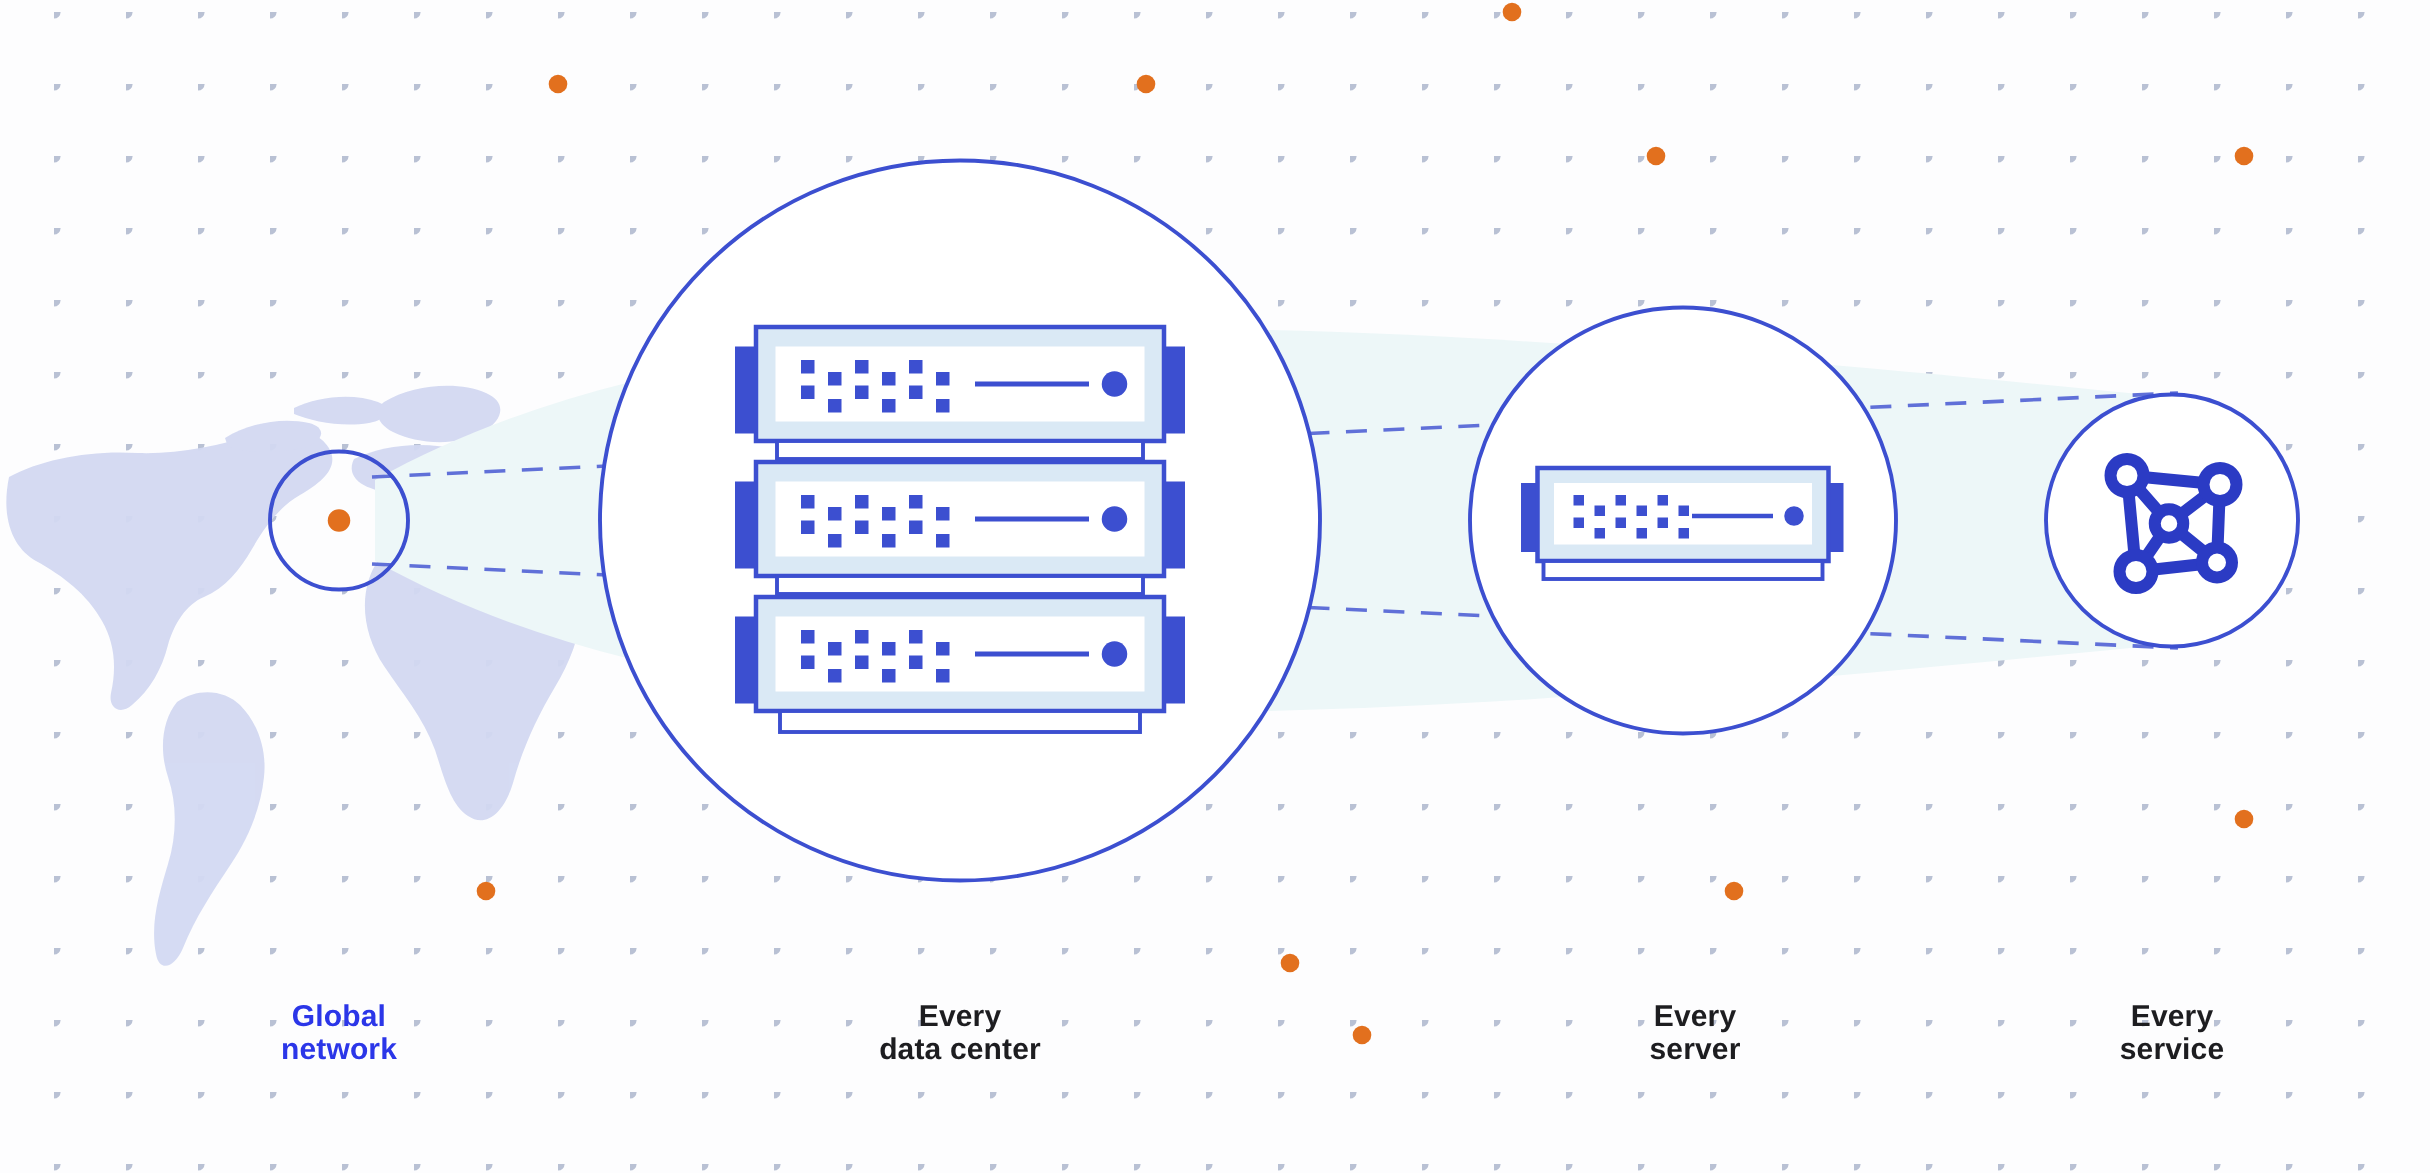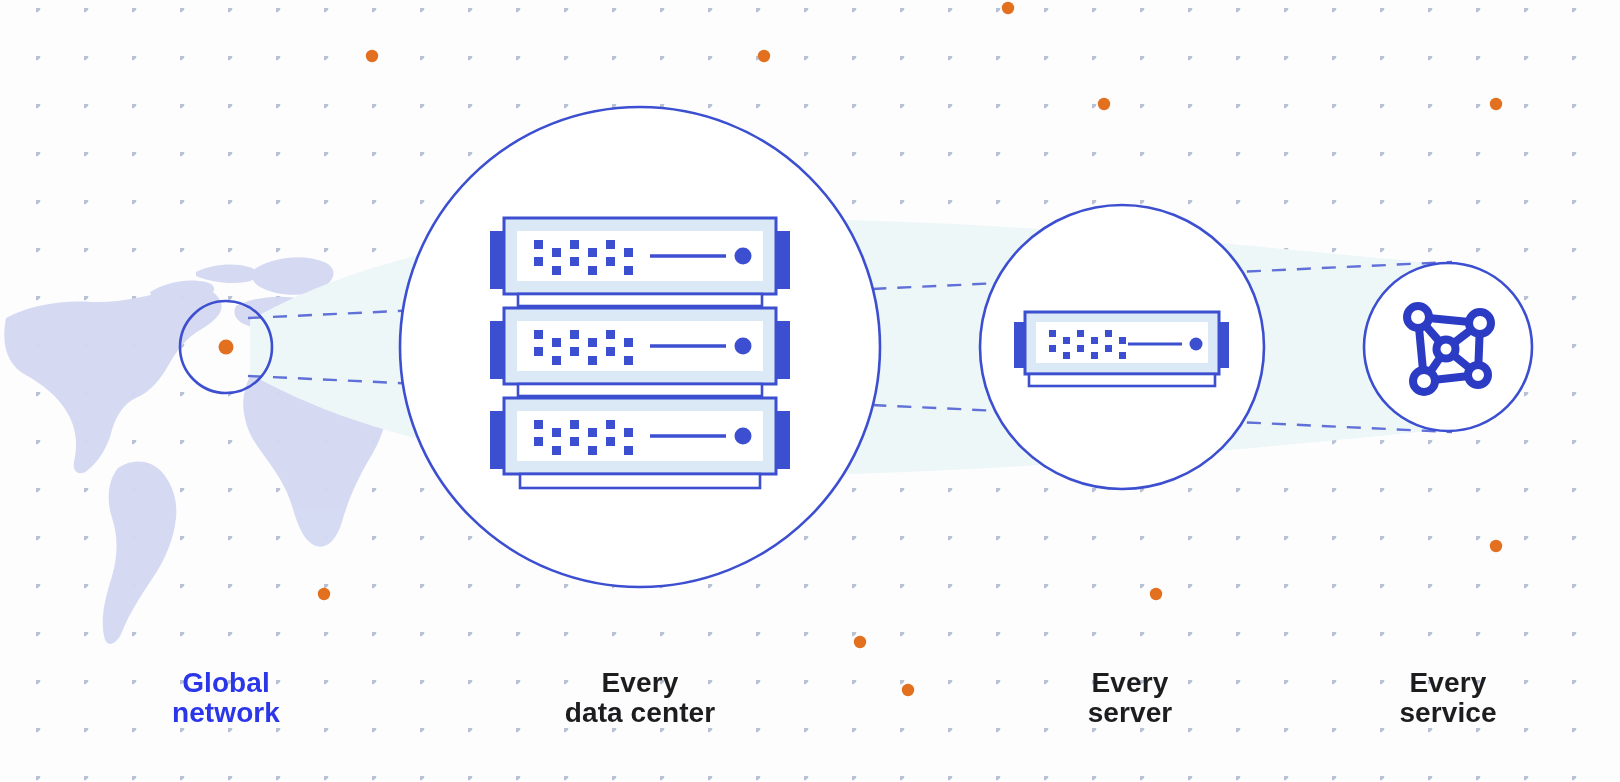--- a/index.html
+++ b/index.html
@@ -7,21 +7,21 @@
     width:1620px;height:782px;
     background:#ffffff;
     font-family:"Liberation Sans", sans-serif;
     overflow:hidden;
   }
   #stage{position:relative;width:1620px;height:782px;overflow:hidden;background:#fdfdfe;}
   #stage > svg{position:absolute;left:0;top:0;}
   .lbl{
     position:absolute;
     text-align:center;
-    font-size:28px;
+    font-size:20px;
     font-weight:700;
     line-height:1.08;
     letter-spacing:0.1px;
     white-space:pre-line;
     user-select:none;
   }
 </style>
 </head>
 <body>
 

